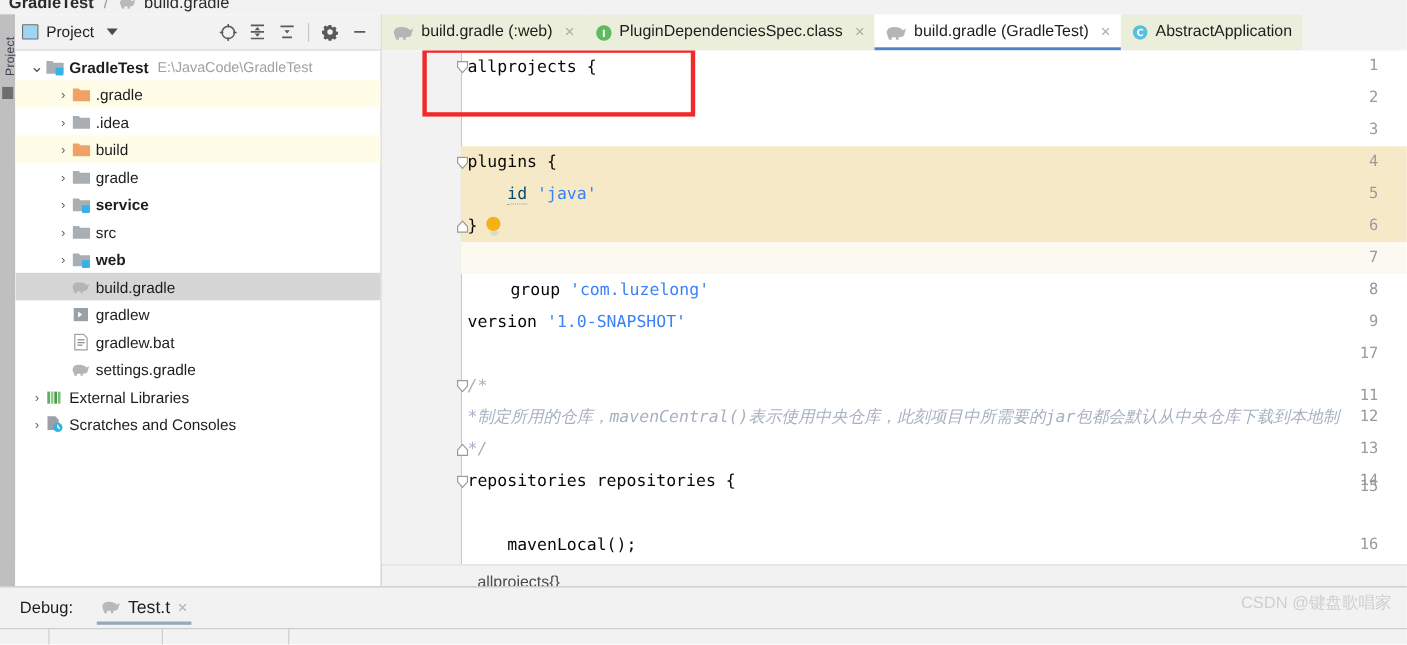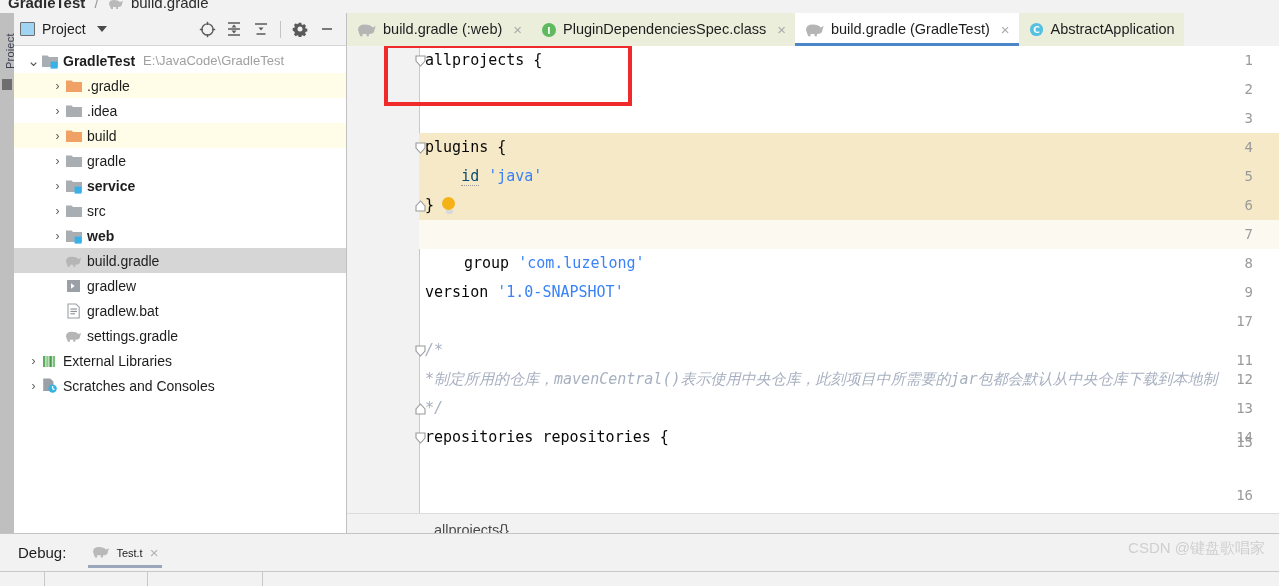--- a/index.html
+++ b/index.html
@@ -173,21 +173,21 @@
     padding-left:18px;
   }
   .debug-label{font-size:15px;color:#1d1d1d;}
   .debug-tab{
     position:relative;display:flex;align-items:center;gap:7px;margin-left:22px;
     height:37px;padding:0 4px;
   }
   .debug-tab:after{
     content:"";position:absolute;left:0;right:0;bottom:3px;height:3px;background:#9aa7bb;
   }
-  .debug-tab .t{font-size:11px;color:#1d1d1d;}
+  .debug-tab .t{font-size:16px;color:#1d1d1d;}
   .debug-tab .x{color:#b0b0b0;font-size:15px;}
   .debug-strip{
     position:absolute;left:0;top:37px;width:1279px;height:16px;
     border-top:1px solid #c8c8c8;
   }
   .dsv{position:absolute;top:0;width:1px;height:16px;background:#c8c8c8;}
   .watermark{
     position:absolute;right:14px;top:5px;font-size:15px;color:#cfcfcf;
   }
 </style>
@@ -517,20 +517,21 @@
         <div class="code-line" style="top: 348px;"><span class="cmt">*/</span></div>
         <div class="gutter-line" style="top: 377px;">14</div>
         <div class="fold" style="top: 377px;">
           <svg width="11" height="12" viewBox="0 0 11 12">
             <path d="M1 1h9v5l-4.5 5L1 6z" fill="#ffffff" stroke="#9a9a9a" stroke-width="1.1"></path>
           </svg>
         </div>
         <div class="code-line" style="top: 377px;">repositories repositories {</div>
         <div class="gutter-line" style="top: 382px;">15</div>
         <div class="gutter-line" style="top: 435px;">16</div>
+        <div class="code-line" style="top: 435px;">    mavenLocal();</div>
         <div class="gutter-line" style="top: 464px;">17</div>
         <div class="code-line" style="top: 464px;">    mavenCentral()</div>
         <div class="bulb" style="left: 95px; top: 151px; z-index: 5;">
           <div class="glass"></div>
           <div class="base"></div>
         </div>
       </div>
     <div class="redbox" id="redbox" style="left: 37px; top: -2px; width: 248px; height: 62px; border-color: rgb(240, 42, 42);"></div>
   </div>
 

